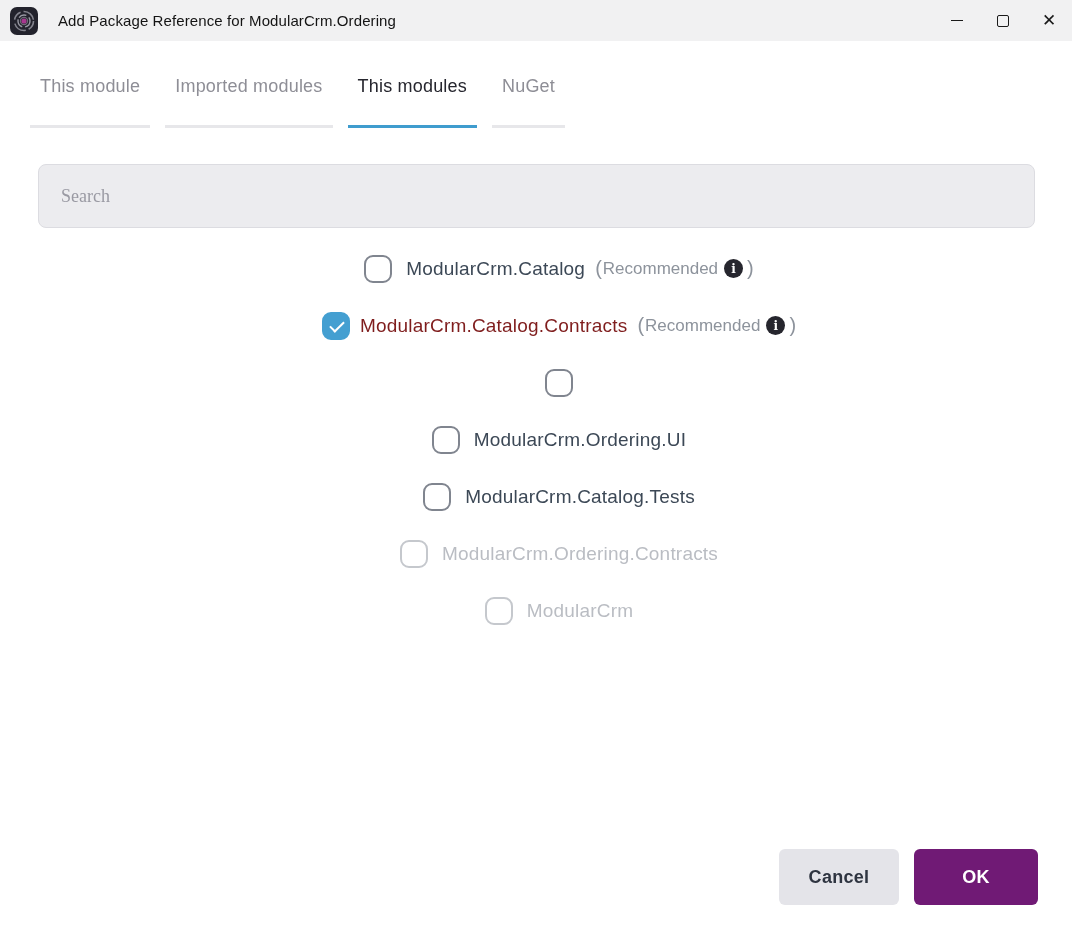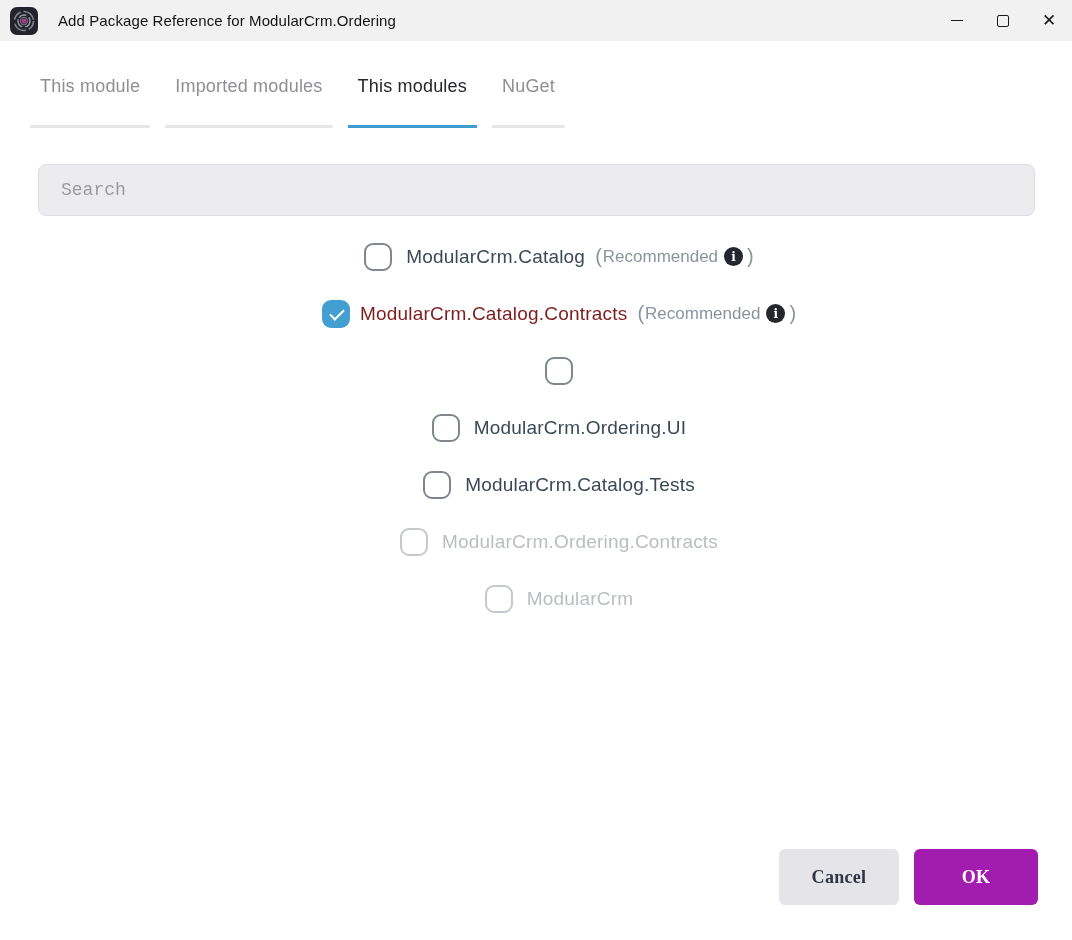--- a/index.html
+++ b/index.html
@@ -22,23 +22,23 @@
   
   .tabs { display:flex; margin:35px 0 0 30px; }
   .tab { padding:0 10px 28px 10px; margin-right:15px; border-bottom:3px solid #e7e7ea;
          cursor:pointer; }
   .tab-label { font-size:18px; color:#8e8e96; letter-spacing:.2px; }
   .tab.active { border-bottom-color:#3f9cce; }
   .tab.active .tab-label { color:#26262e; }
 
   
   .search-wrap { margin:36px 37px 0 38px; }
-  .search-input { width:100%; height:52px; background:#ececef; border:1px solid #dcdce1;
+  .search-input { width:100%; height:64px; background:#ececef; border:1px solid #dcdce1;
                   border-radius:8px; padding:0 22px; font-size:18px; color:#3c4856;
-                  font-family:Liberation Mono, monospace; outline:none; }
+                  font-family:Liberation Serif, serif; outline:none; }
   .search-input::placeholder { color:#9a9aa3; }
 
   
   .pkg-list { margin:12px 0 0 46px; }
   .pkg-row { height:57px; display:flex; align-items:center; cursor:pointer;justify-content:center; }
   .pkg-checkbox { width:28px; height:28px; border:2px solid #80858f; border-radius:9px;
                   background:#ffffff; flex:0 0 auto; position:relative; }
   .pkg-row.checked .pkg-checkbox { background:#449fd1; border-color:#449fd1; }
   .pkg-row.checked .pkg-checkbox::after { content:""; position:absolute; left:6px; top:7px;
                   width:12px; height:6px; border-left:2.4px solid #ffffff;
@@ -52,23 +52,23 @@
   .pkg-rec .paren { font-size:20px; color:#8d939c; }
   .pkg-rec .rec-label { font-size:17px; margin:0 6px 0 1px; }
   .info-icon { width:19px; height:19px; border-radius:50%; background:#26262e; color:#ffffff;
                display:inline-flex; align-items:center; justify-content:center;
                font-size:12px; font-weight:bold; font-family:"DejaVu Serif", serif;
                margin-right:4px; cursor:pointer; }
 
   
   .footer { position:absolute; right:34px; bottom:35px; display:flex; gap:15px; }
   .btn { height:56px; border:none; border-radius:6px; font-size:18px; cursor:pointer;
-         font-family:Liberation Serif, serif; letter-spacing:.3px; }
+         font-family:Liberation Sans, sans-serif; letter-spacing:.3px; }
   .btn-cancel { width:120px; background:#e4e4e9; color:#2e3440; font-weight:600; }
-  .btn-ok { width:124px; background:#a21caf; color:#ffffff; font-weight:700; }
+  .btn-ok { width:124px; background:#701a75; color:#ffffff; font-weight:700; }
 </style>
 </head>
 <body>
 
 <div class="window">
 
   <div class="titlebar">
     <svg class="app-icon" viewBox="0 0 28 28">
       <rect x="0" y="0" width="28" height="28" rx="7" fill="#23232d"></rect>
       <circle cx="14" cy="14" r="9.5" fill="none" stroke="#83838d" stroke-width="1.6" stroke-dasharray="10 3 14 4"></circle>

